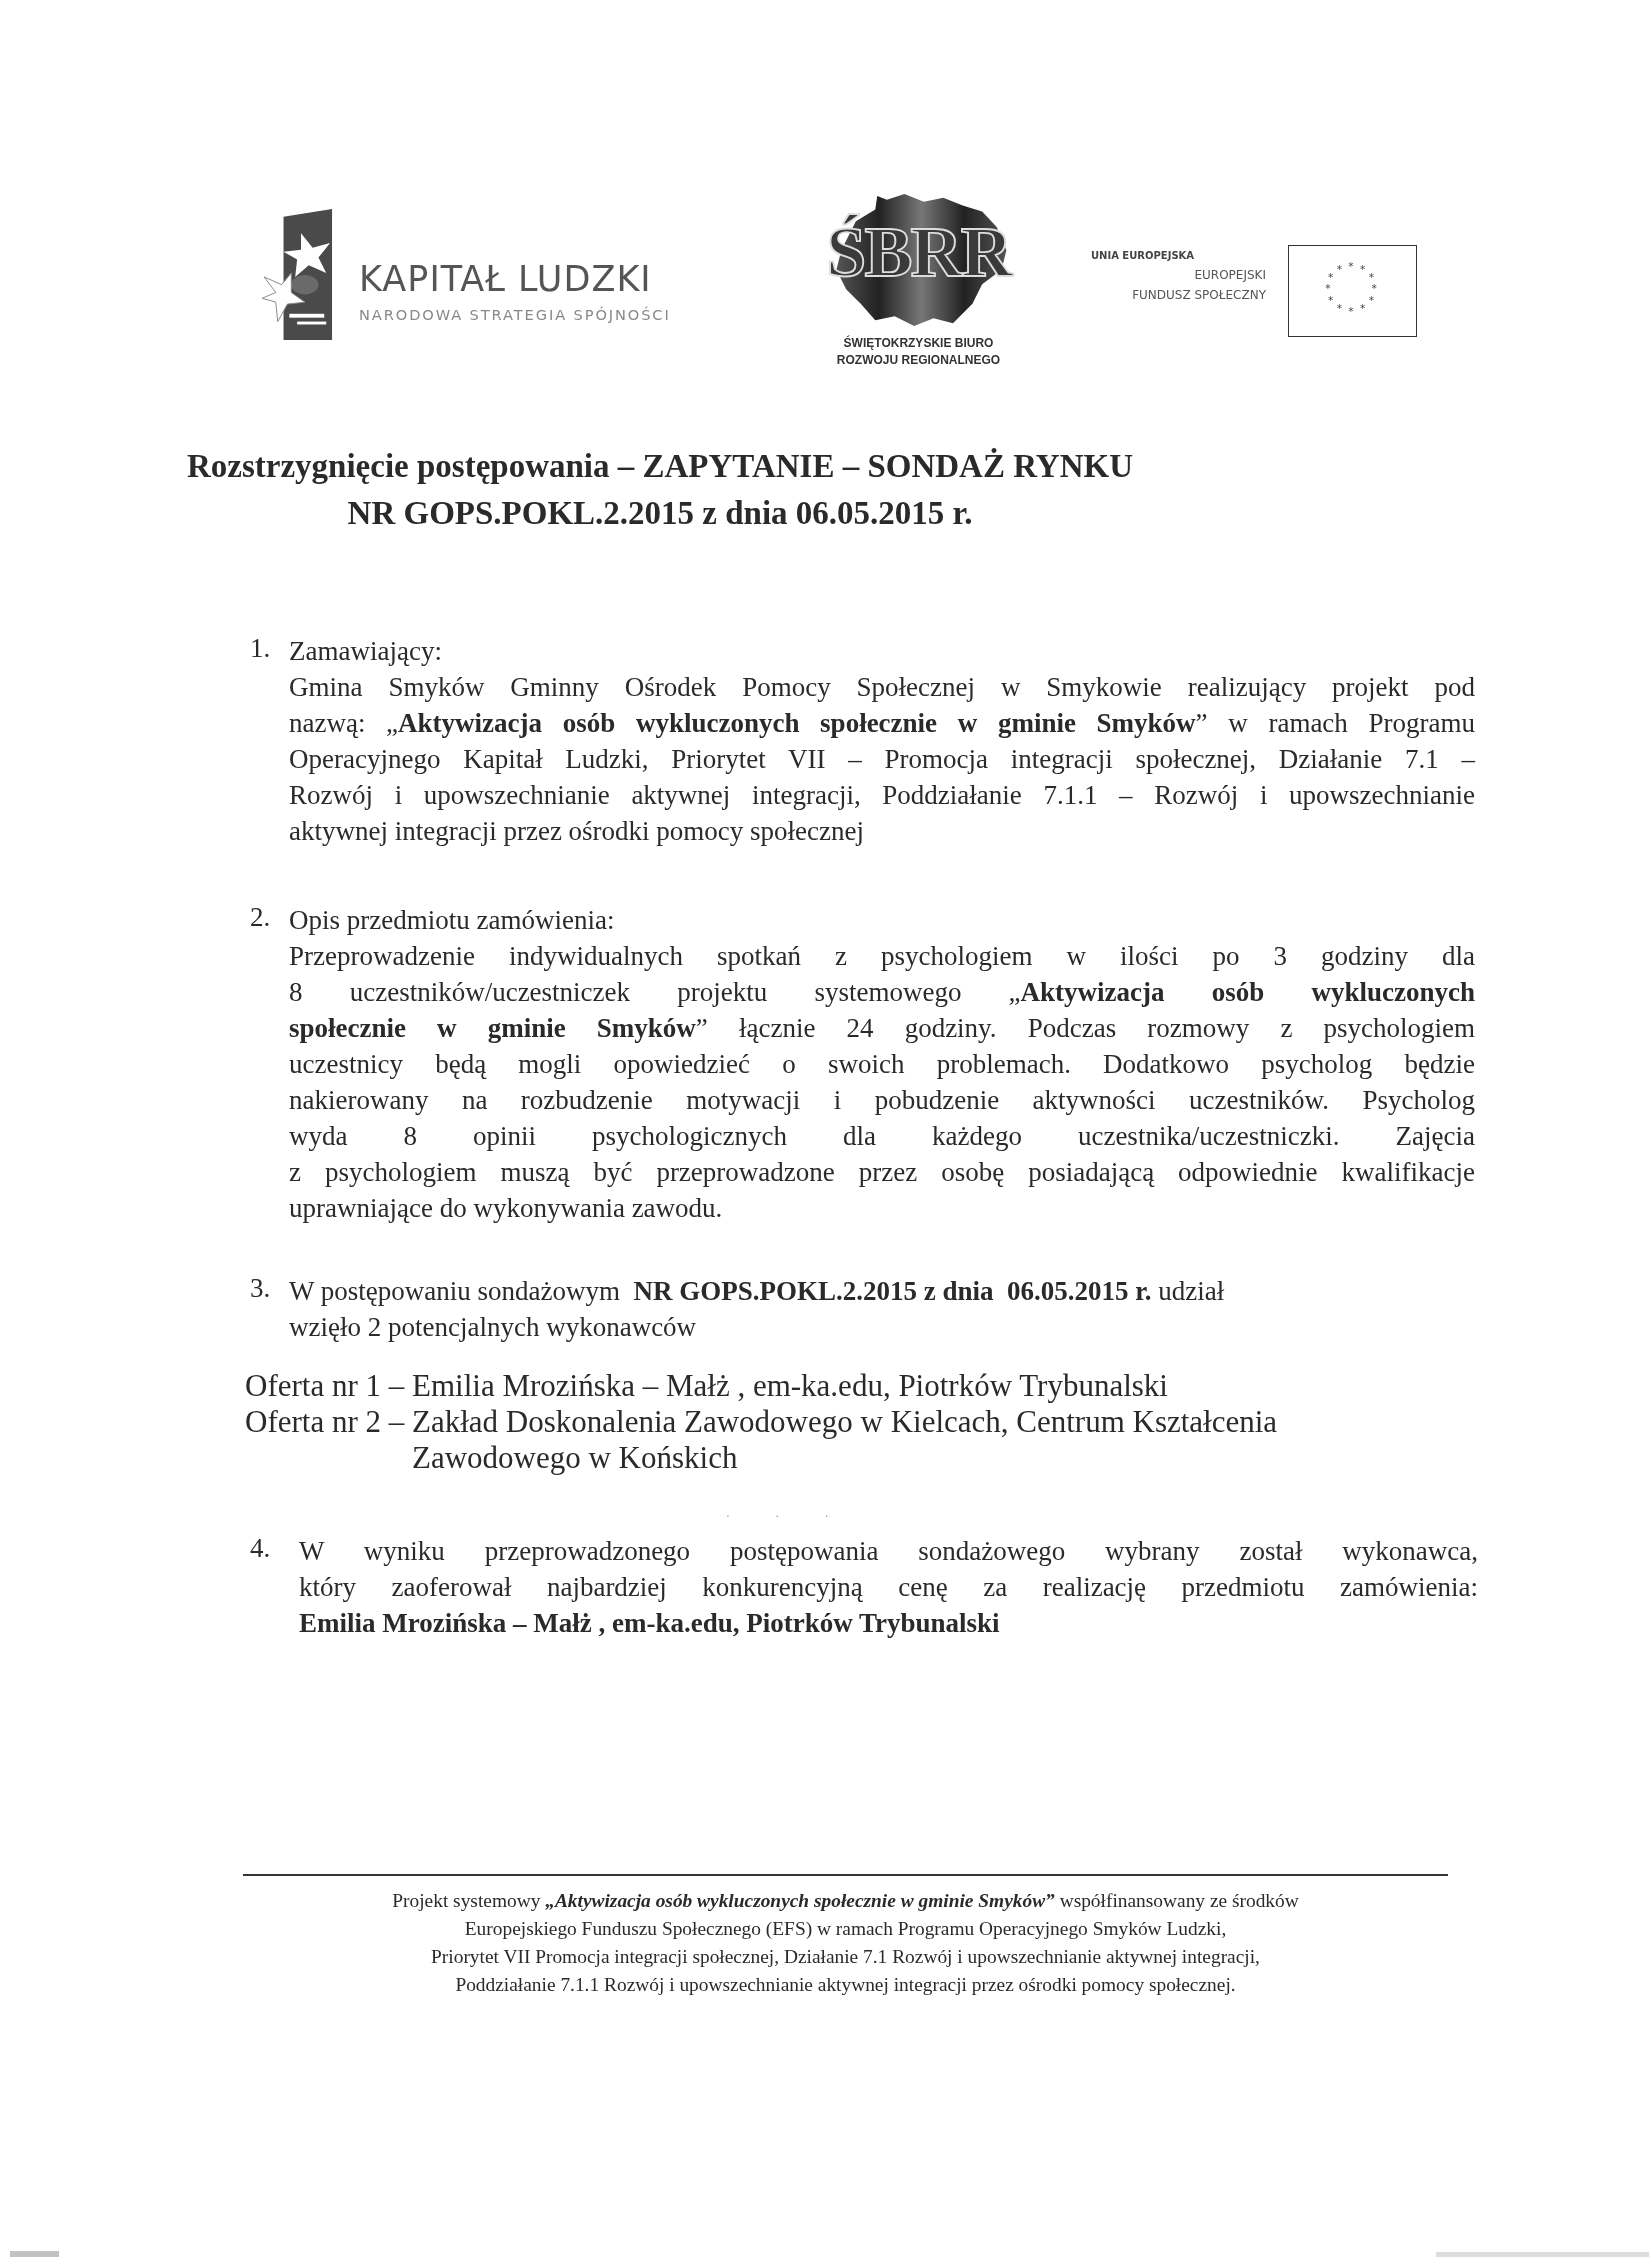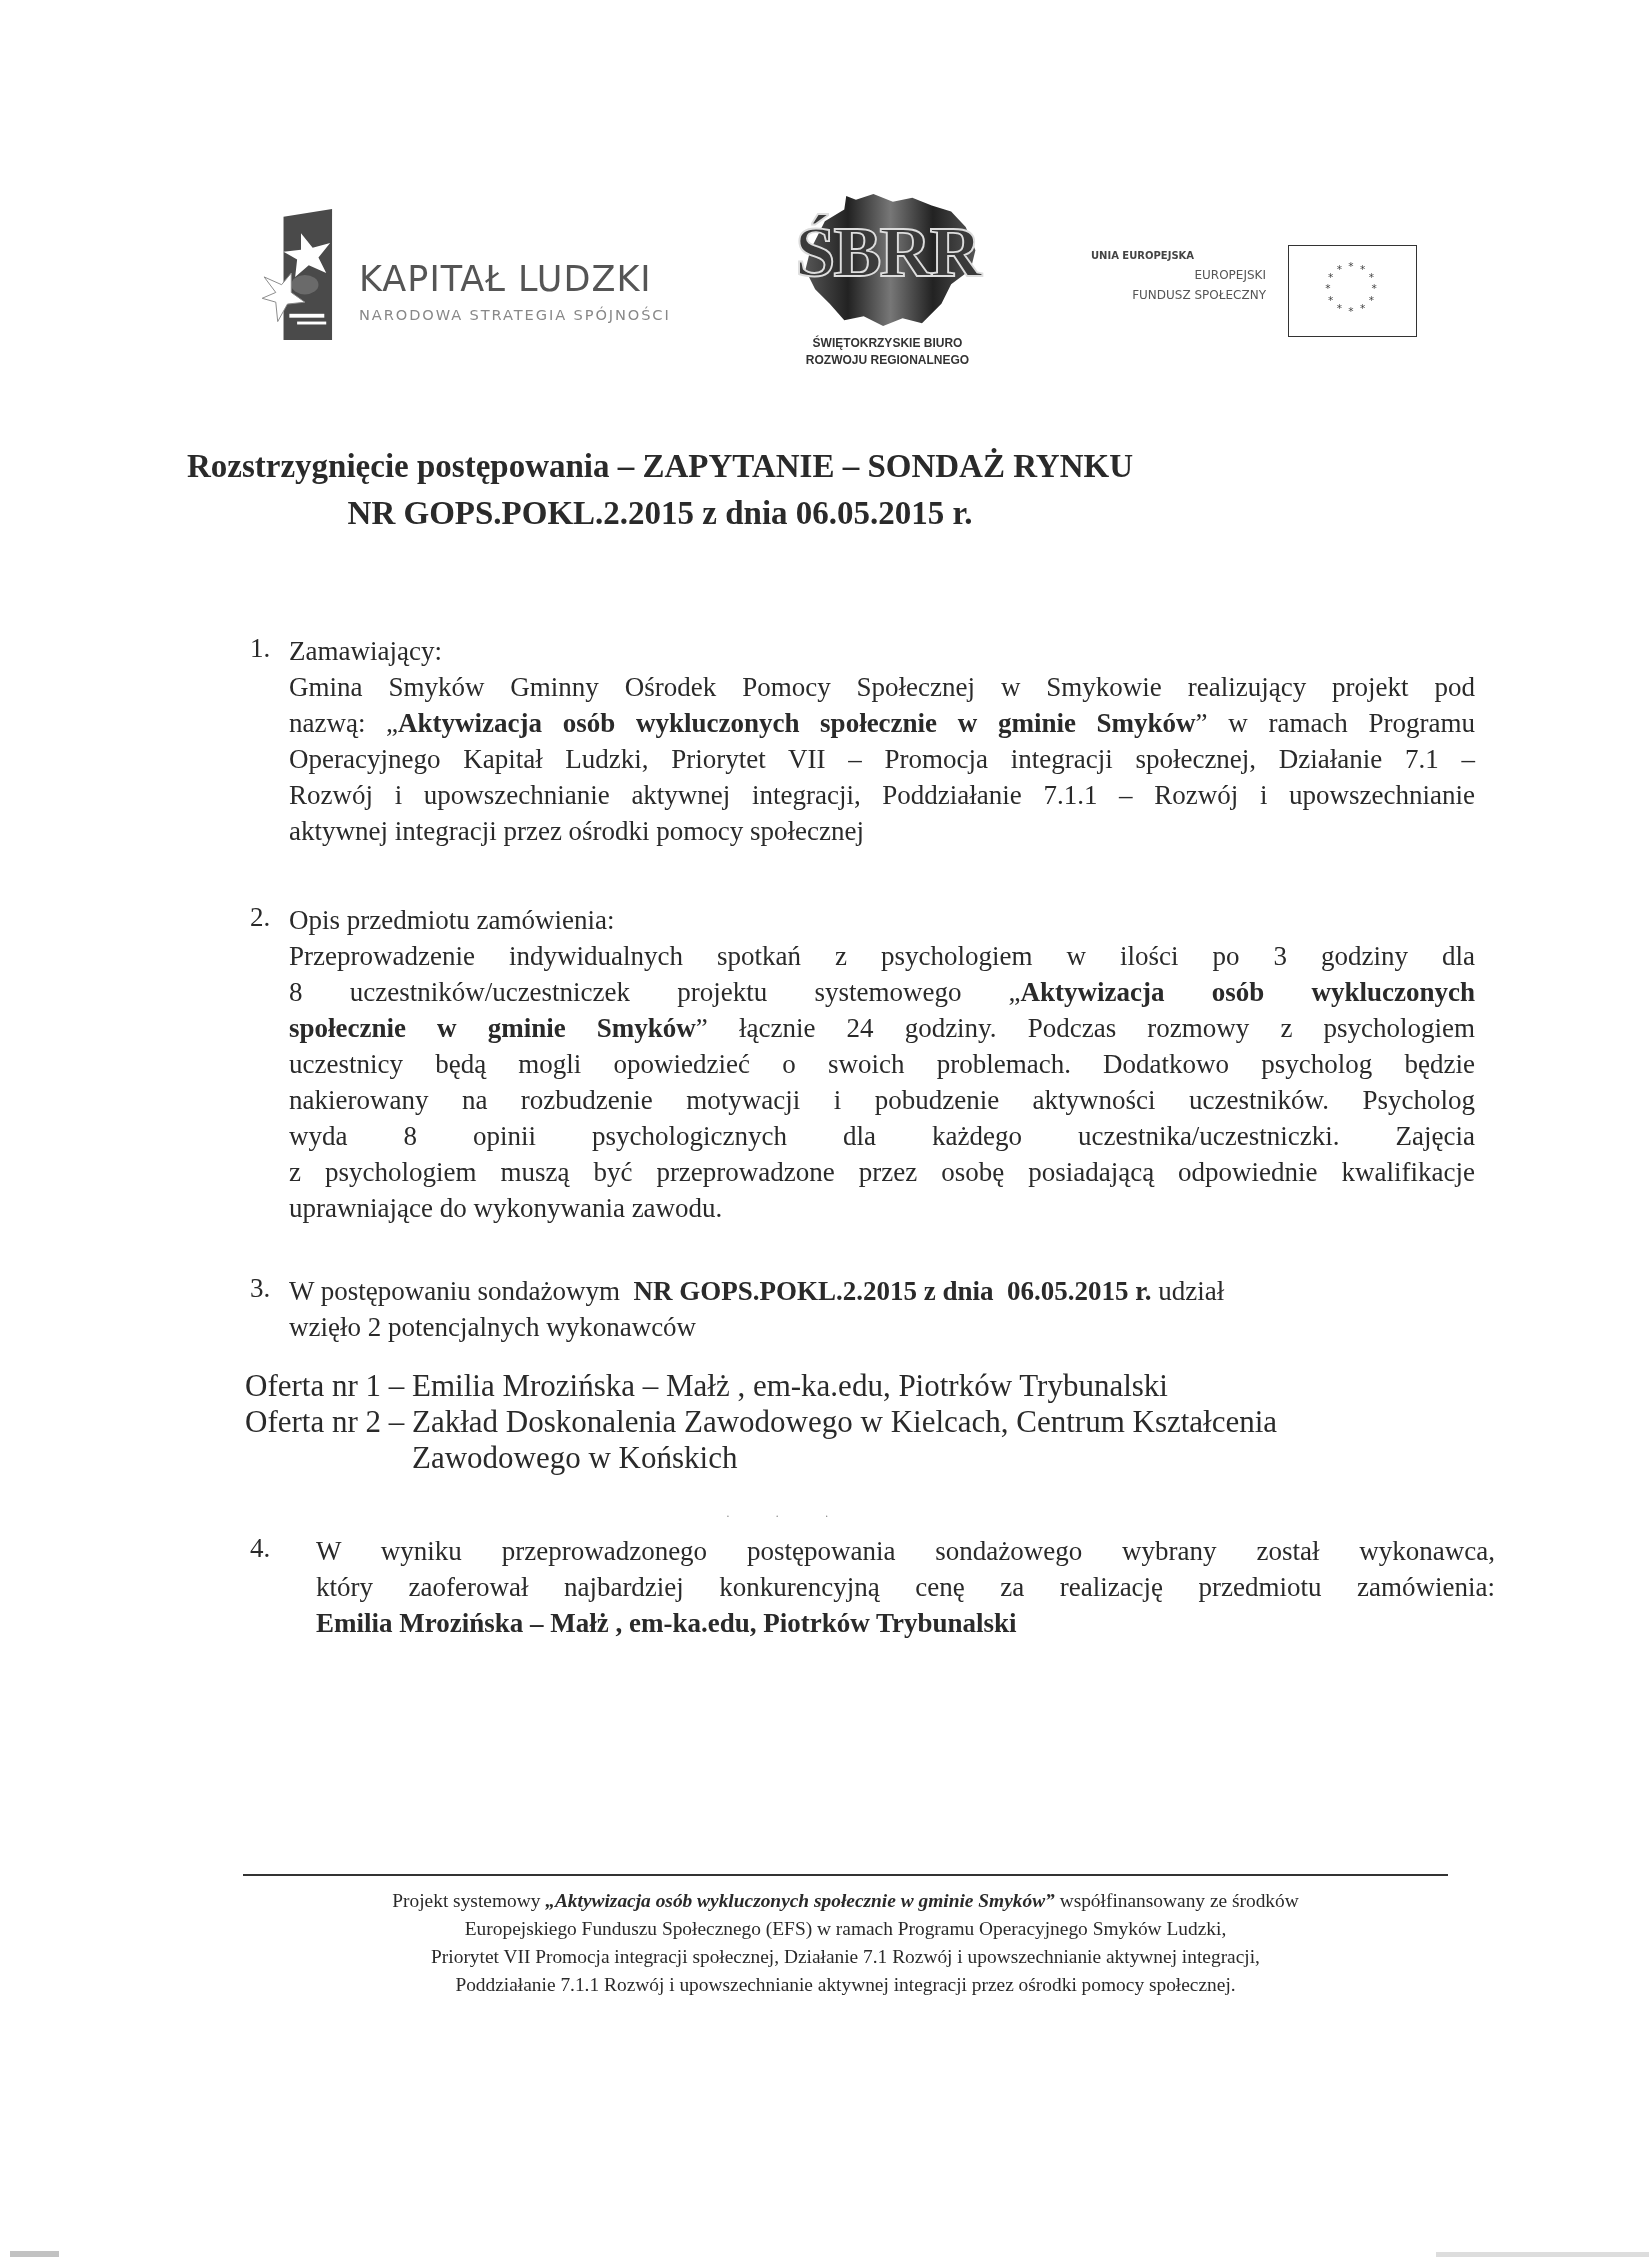--- a/index.html
+++ b/index.html
@@ -8,21 +8,21 @@
   .abs { position:absolute; }
 
   
   #kl-logo { left:262px; top:209px; width:437px; height:131px; }
   #kl-mark { position:absolute; left:0; top:0; width:78px; height:131px; }
   #kl-title { position:absolute; left:97px; top:50px; font-family:"DejaVu Sans", sans-serif;
               font-size:35px; color:#555; letter-spacing:1px; white-space:nowrap; }
   #kl-sub { position:absolute; left:97px; top:97px; font-family:"DejaVu Sans", sans-serif;
             font-size:14.6px; color:#888; letter-spacing:1.9px; white-space:nowrap; }
 
-  #sbrr-logo { left:781px; top:192px; width:213px; height:184px; }
+  #sbrr-logo { left:812px; top:192px; width:213px; height:184px; }
   #sbrr-mark { position:absolute; left:4.9px; top:0; width:204px; height:136px; }
   #sbrr-text { position:absolute; left:0; top:19.4px; width:213px; text-align:center;
                font-family:"Liberation Serif", serif; font-weight:bold; font-size:72px; color:#3a3a3a;
                letter-spacing:-1.9px; -webkit-text-stroke:1.9px #ddd; }
   .sbrr-cap { position:absolute; left:0; width:213px; text-align:center;
               font-family:"Liberation Sans", sans-serif; font-weight:bold; font-size:12px; color:#333; }
   #sbrr-cap1 { top:144px; }
   #sbrr-cap2 { top:161px; }
 
   #ue-text { left:1019px; top:245px; width:247px; text-align:right;
@@ -56,21 +56,21 @@
   #s3-num { top:1273px; }
   #s3-body { top:1273px; width:1135px; }
 
   #offers { position:absolute; left:245px; top:1368px; font-size:31px; line-height:36px; }
   .offer-line { white-space:nowrap; }
   #offer2-cont { padding-left:167px; }
 
   #stray-marks { left:726px; top:1510px; font-size:11.6px; color:#888; letter-spacing:21.3px; }
 
   #s4-num { top:1533px; }
-  #s4-body { top:1533px; left:316px; width:1179px; }
+  #s4-body { top:1533px; left:299px; width:1179px; }
 
   
   #footer-rule { left:243px; top:1874px; width:1205px; height:1.9px; background:#333; }
   #footer { position:absolute; left:243px; top:1887px; width:1205px; text-align:center;
             font-size:19.4px; line-height:28px; color:#2a2a2a; }
   #footer i b { font-weight:bold; }
 
   #scan-mark-left { left:9.7px; top:2251px; width:49px; height:5.8px; background:#999; opacity:.6; }
   #scan-mark-right { left:1436px; top:2252px; width:213px; height:4.9px; background:#bbb; opacity:.5; }
 </style>

